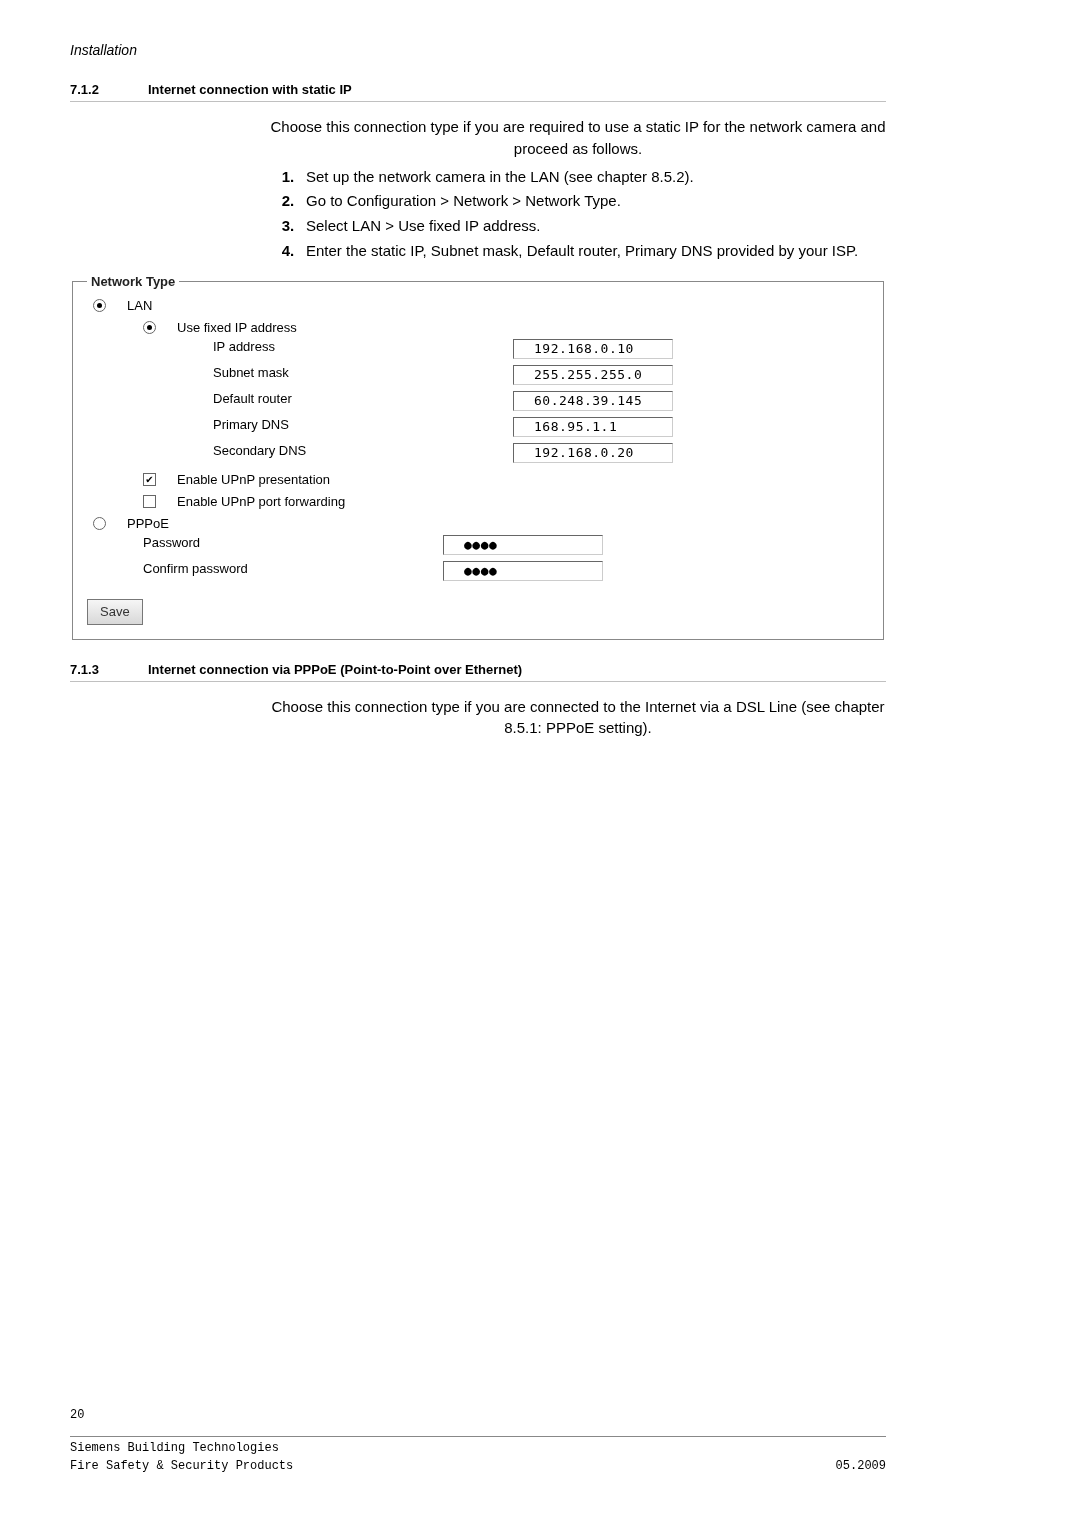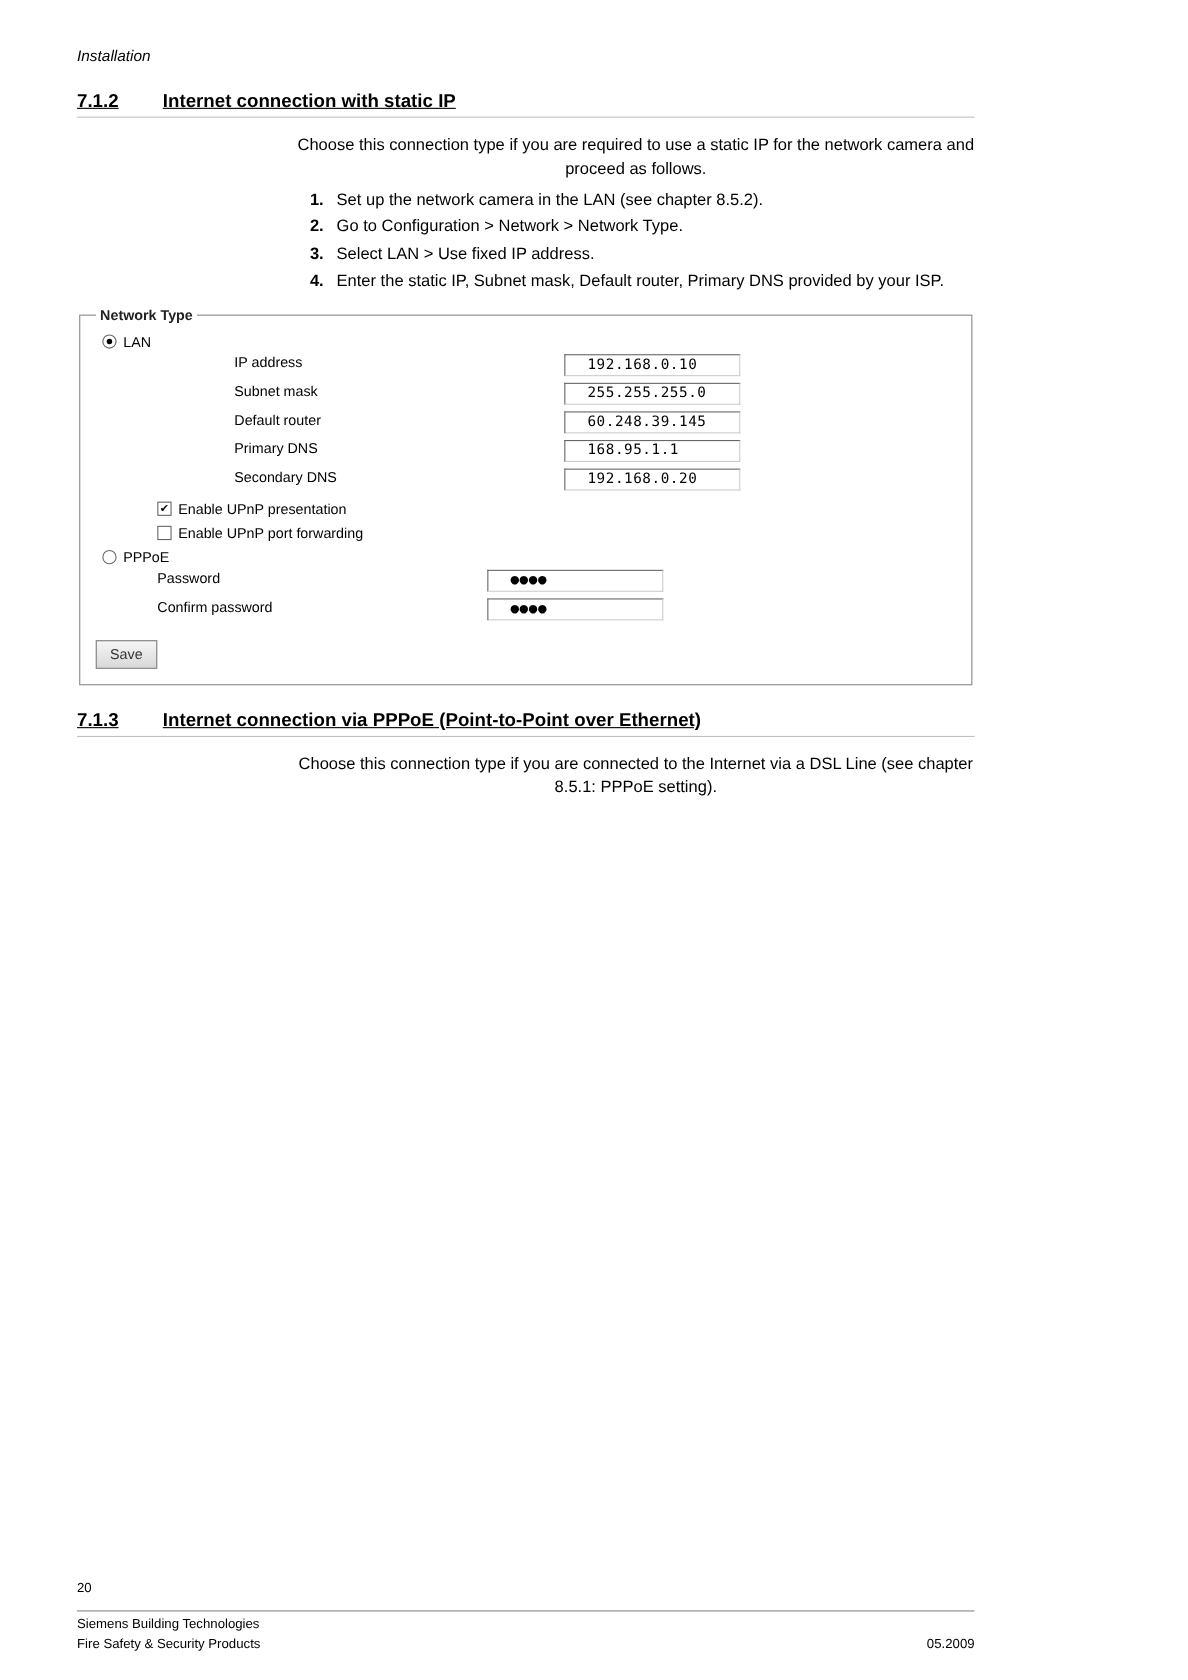--- a/index.html
+++ b/index.html
@@ -18,23 +18,22 @@
     padding: 42px 70px 36px 70px;
   }
   .header-title {
     font-style: italic;
     font-size: 14px;
     margin-bottom: 24px;
   }
   .section-heading {
     display: flex;
     font-weight: bold;
-    font-size: 17px;
+    font-size: 13px;
     margin-bottom: 4px;
-    text-decoration: underline;
   }
   .section-number {
     width: 78px;
     flex-shrink: 0;
   }
   .section-rule {
     border: none;
     border-top: 1px solid #c0c0c0;
     margin: 4px 0 14px 0;
   }
@@ -72,20 +71,21 @@
   }
   fieldset.network-type legend {
     font-weight: bold;
     padding: 0 4px;
     color: #222;
   }
   .radio-row, .cb-row {
     display: flex;
     align-items: center;
     height: 22px;
+    gap: 15px;
   }
   .radio-glyph, .cb-glyph {
     width: 13px;
     height: 13px;
     margin-right: 6px;
     flex-shrink: 0;
     box-sizing: border-box;
   }
   .radio-glyph {
     border: 1px solid #666;
@@ -158,23 +158,24 @@
     margin-top: 12px;
     cursor: pointer;
   }
   .section2 {
     margin-top: 22px;
   }
   .footer {
     position: absolute;
     left: 70px;
     right: 70px;
-    bottom: 24px;
+    bottom: 52px;
     font-size: 12px;
     color: #000;
+    font-family: Liberation Mono, monospace;
   }
   .footer .page-num {
     font-size: 12px;
     margin-bottom: 14px;
   }
   .footer .rule {
     border: none;
     border-top: 1px solid #888;
     margin: 10px 0 2px 0;
   }
@@ -221,20 +222,24 @@
 
   <fieldset class="network-type">
     <legend>Network Type</legend>
 
     <div class="radio-row lvl-0">
       <span class="radio-glyph selected"></span>
       <span>LAN</span>
     </div>
 
 
+    <div class="radio-row lvl-1">
+      <span class="radio-glyph selected"></span>
+      <span>Use fixed IP address</span>
+    </div>
 
     <div class="field-row">
       <span class="field-label lvl-label-2">IP address</span>
       <span class="field-input">192.168.0.10</span>
     </div>
     <div class="field-row">
       <span class="field-label lvl-label-2">Subnet mask</span>
       <span class="field-input">255.255.255.0</span>
     </div>
     <div class="field-row">

